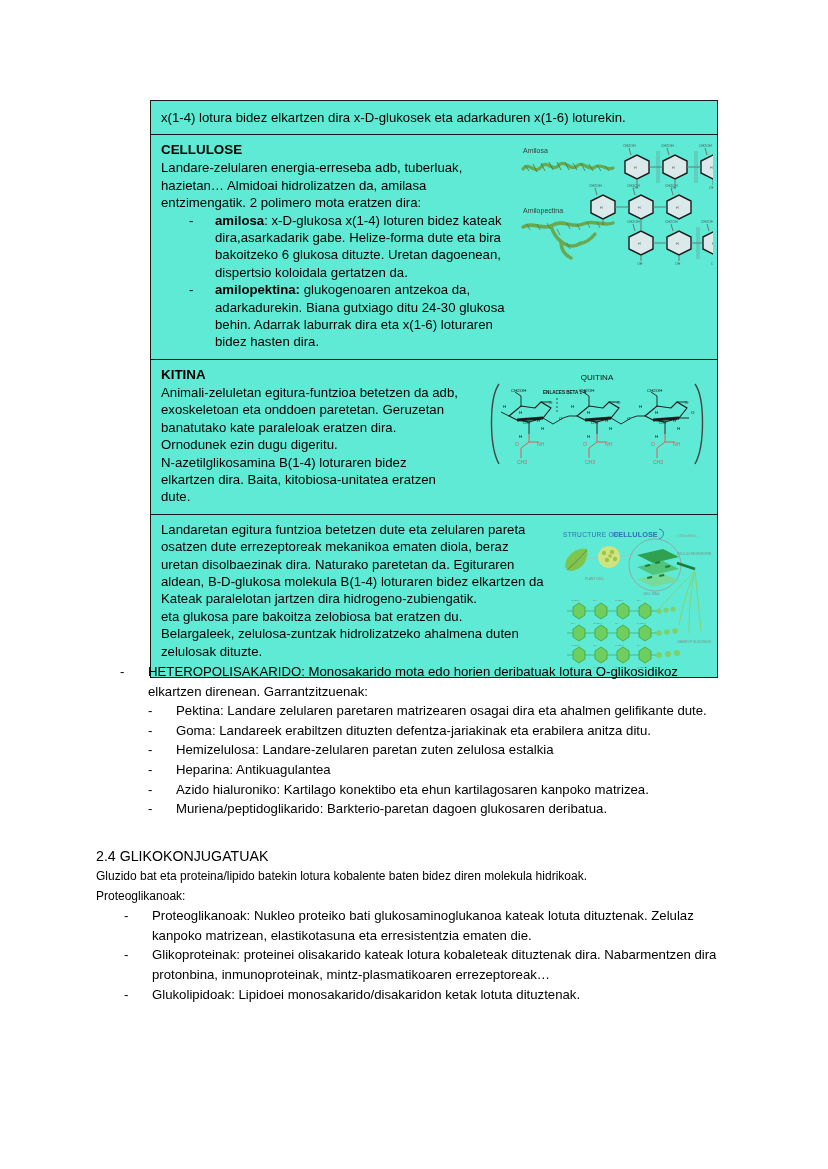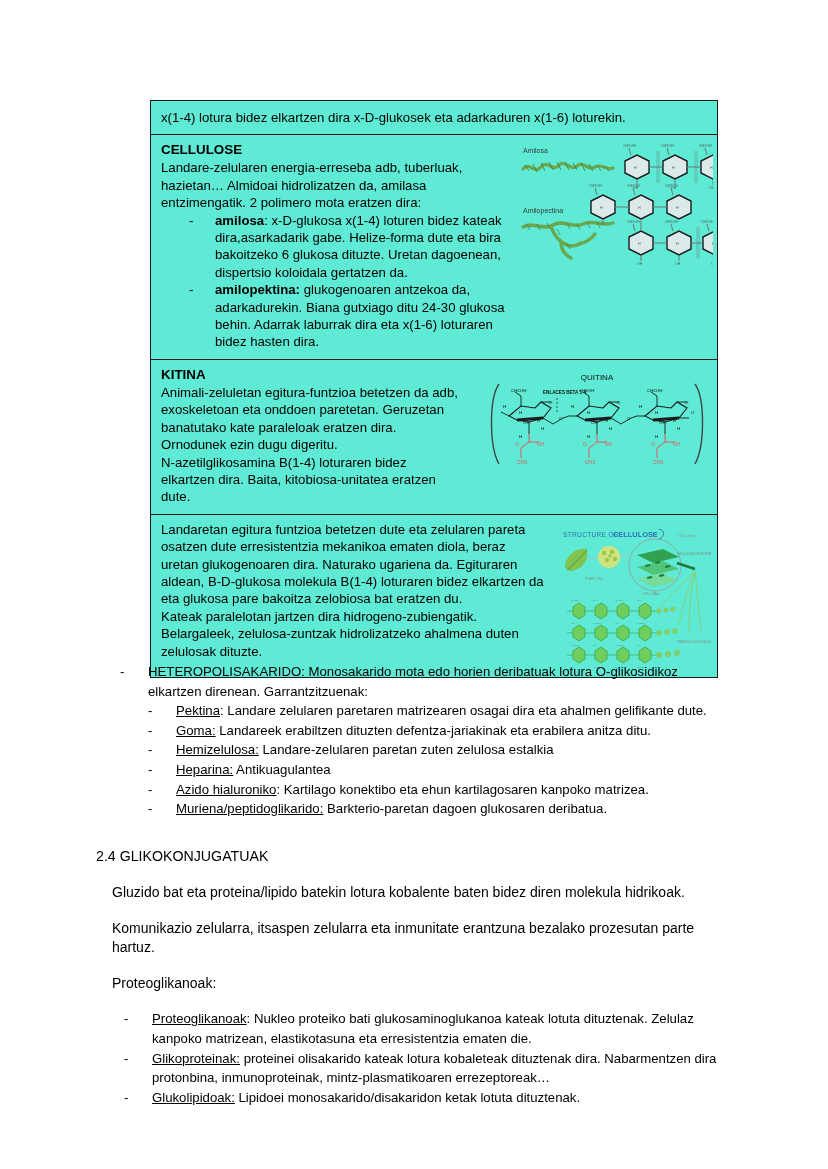--- a/index.html
+++ b/index.html
@@ -114,31 +114,31 @@
   .lvl2-list > li {
     position: relative;
     padding-left: 56px;
     margin: 0;
   }
   .lvl2-list > li > .dash {
     position: absolute;
     left: 28px;
     top: 0;
   }
-  .u { text-decoration: underline; }
+  .u { }
 
   .heading24 {
     font-size: 14.2px;
     line-height: 21px;
     margin: 0;
   }
   .body-par {
-    font-size: 14px;
+    font-size: 12px;
     line-height: 19.6px;
-    margin: 16px;
+    margin: 0;
   }
   .flat-list {
     list-style: none;
     margin: 0;
     padding: 0;
   }
   .flat-list > li {
     position: relative;
     padding-left: 56px;
     margin: 0;
@@ -396,25 +396,25 @@
               <text x="194" y="78">NH</text>
               <text x="174" y="96">CH3</text>
           </g>
         </svg>
       </div>
     </div>
 
     <div class="bio-row">
       <div class="cell-text" style="width:410px;">
         <div class="ptext">Landaretan egitura funtzioa betetzen dute eta zelularen pareta</div>
-        <div class="ptext">osatzen dute erresistentzia mekanikoa ematen diola, beraz</div>
-        <div class="ptext">uretan glukogenoaren dira. Naturako ugariena da. Egituraren</div>
+        <div class="ptext">osatzen dute errezeptoreak mekanikoa ematen diola, beraz</div>
+        <div class="ptext">uretan disolbaezinak dira. Naturako paretetan da. Egituraren</div>
         <div class="ptext">aldean, B-D-glukosa molekula B(1-4) loturaren bidez elkartzen da</div>
+        <div class="ptext">Kateak paralelotan jartzen dira hidrogeno-zubiengatik.</div>
         <div class="ptext">eta glukosa pare bakoitza zelobiosa bat eratzen du.</div>
-        <div class="ptext">Kateak paralelotan jartzen dira hidrogeno-zubiengatik.</div>
         <div class="ptext">Belargaleek, zelulosa-zuntzak hidrolizatzeko ahalmena duten</div>
         <div class="ptext">zelulosak dituzte.</div>
       </div>
       <div class="cell-figure" style="width:158px;padding-top:10px;">
         <svg class="fig" width="152" height="148" viewBox="0 0 152 148">
 
           <g>
             <text x="4" y="12" font-family="Liberation Sans, sans-serif" font-size="6.6" fill="#2f6fb5" letter-spacing="0.3">STRUCTURE OF</text>
             <text x="54" y="12" font-family="Liberation Sans, sans-serif" font-size="7.4" font-weight="bold" fill="#2f6fb5">CELLULOSE</text>
             <path d="M100,14 C106,12 106,5 100,4" stroke="#2f6fb5" stroke-width="0.9" fill="none"></path>
@@ -549,21 +549,20 @@
       </li>
       <li>
         <span class="dash">-</span><span class="u">Muriena/peptidoglikarido:</span><span> Barkterio-paretan  dagoen glukosaren deribatua.</span>
       </li>
     </ul>
   </div>
 
   <div class="doc-block" style="left:96px; top:846px; width:644px;">
     <div class="heading24">2.4 GLIKOKONJUGATUAK</div>
     <div class="body-par">Gluzido bat eta proteina/lipido batekin lotura kobalente baten bidez diren molekula hidrikoak.</div>
-    <div class="body-par">Komunikazio zelularra, itsaspen zelularra eta inmunitate erantzuna bezalako prozesutan parte hartuz.</div>
     <div class="body-par">Proteoglikanoak:</div>
     <ul class="flat-list">
       <li>
         <span class="dash">-</span><span class="u">Proteoglikanoak</span><span>: Nukleo proteiko bati glukosaminoglukanoa kateak lotuta dituztenak. Zelulaz kanpoko matrizean, elastikotasuna eta erresistentzia ematen die.</span>
       </li>
       <li>
         <span class="dash">-</span><span class="u">Glikoproteinak:</span><span> proteinei olisakarido kateak lotura kobaleteak dituztenak dira. Nabarmentzen dira protonbina, inmunoproteinak, mintz-plasmatikoaren errezeptoreak…</span>
       </li>
       <li>
         <span class="dash">-</span><span class="u">Glukolipidoak:</span><span> Lipidoei monosakarido/disakaridon ketak lotuta dituztenak.</span>

